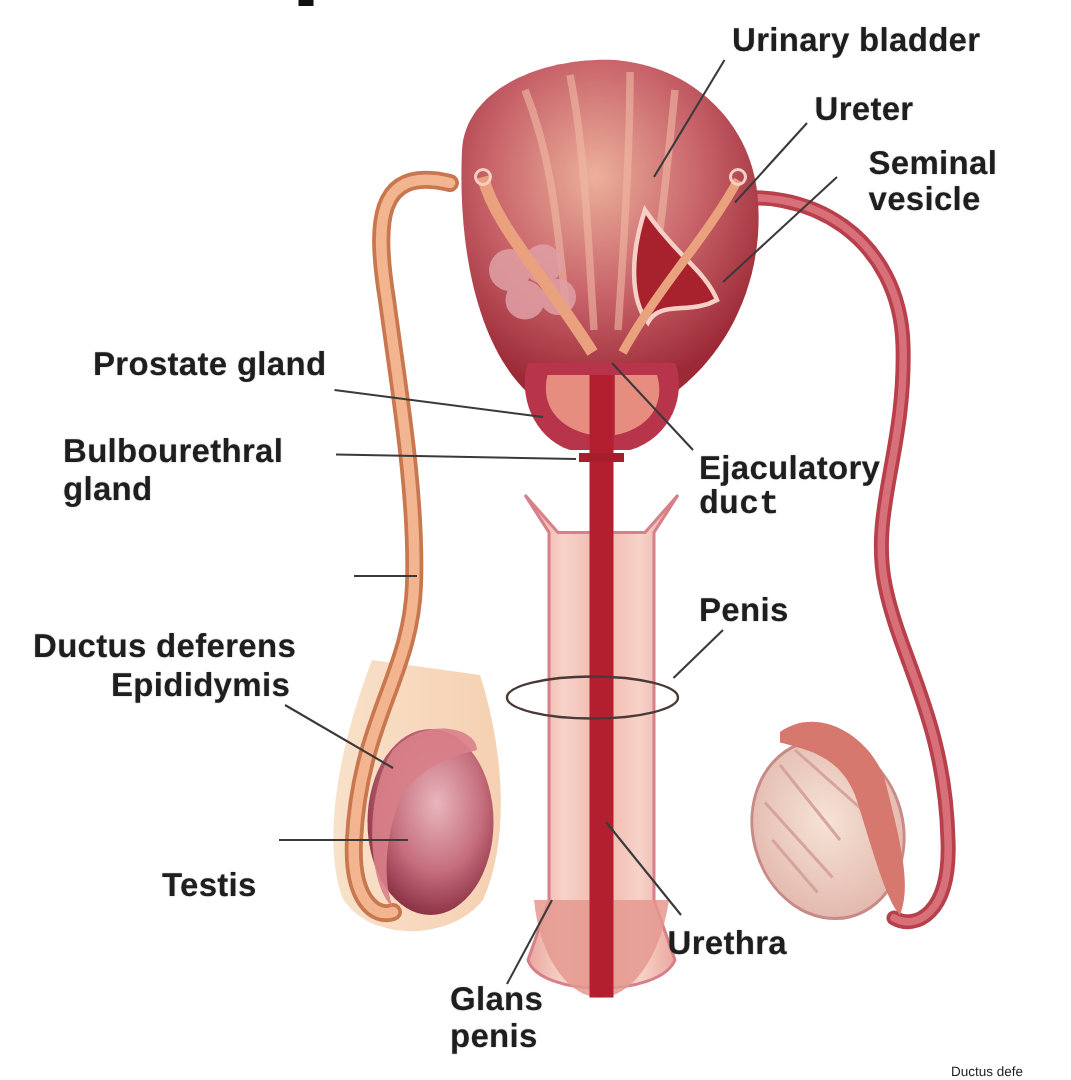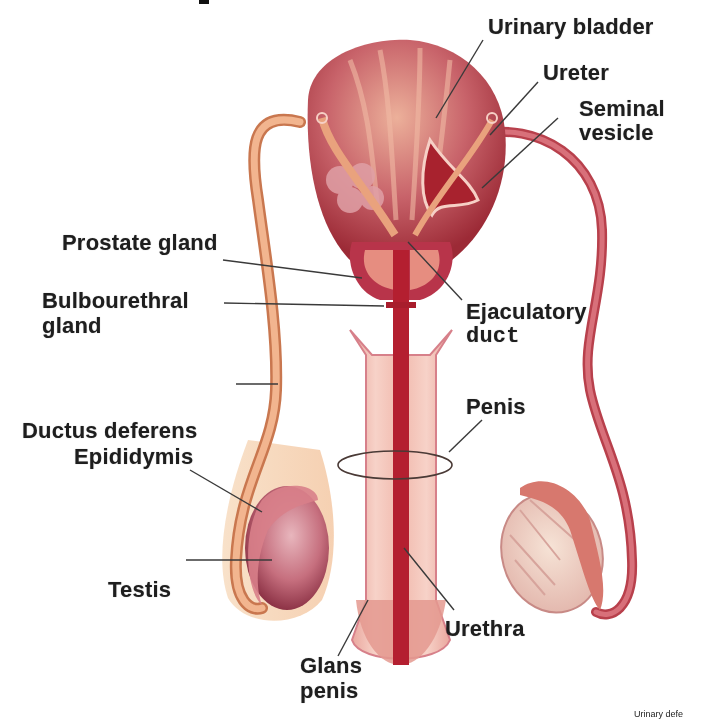--- a/index.html
+++ b/index.html
@@ -116,14 +116,14 @@
   <div class="label" style="left:466px;top:299px;">Ejaculatory</div>
   <div class="label" style="left:466px;top:324px;font-family:Liberation Mono, monospace;">duct</div>
   <div class="label" style="left:22px;top:370px;margin-top:48px;">Ductus deferens</div>
   <div class="label" style="left:466px;top:394px;">Penis</div>
   <div class="label" style="left:74px;top:444px;">Epididymis</div>
   <div class="label" style="left:108px;top:546px;margin-top:31px;">Testis</div>
   <div class="label" style="left:445px;top:616px;">Urethra</div>
   <div class="label" style="left:300px;top:653px;">Glans</div>
   <div class="label" style="left:300px;top:678px;">penis</div>
 
-  <div class="caption-small" style="left:634px;top:709px;">Urinary defe</div>
+  <div class="caption-small" style="left:634px;top:709px;">Ductus defe</div>
 </div>
 
 </body></html>

